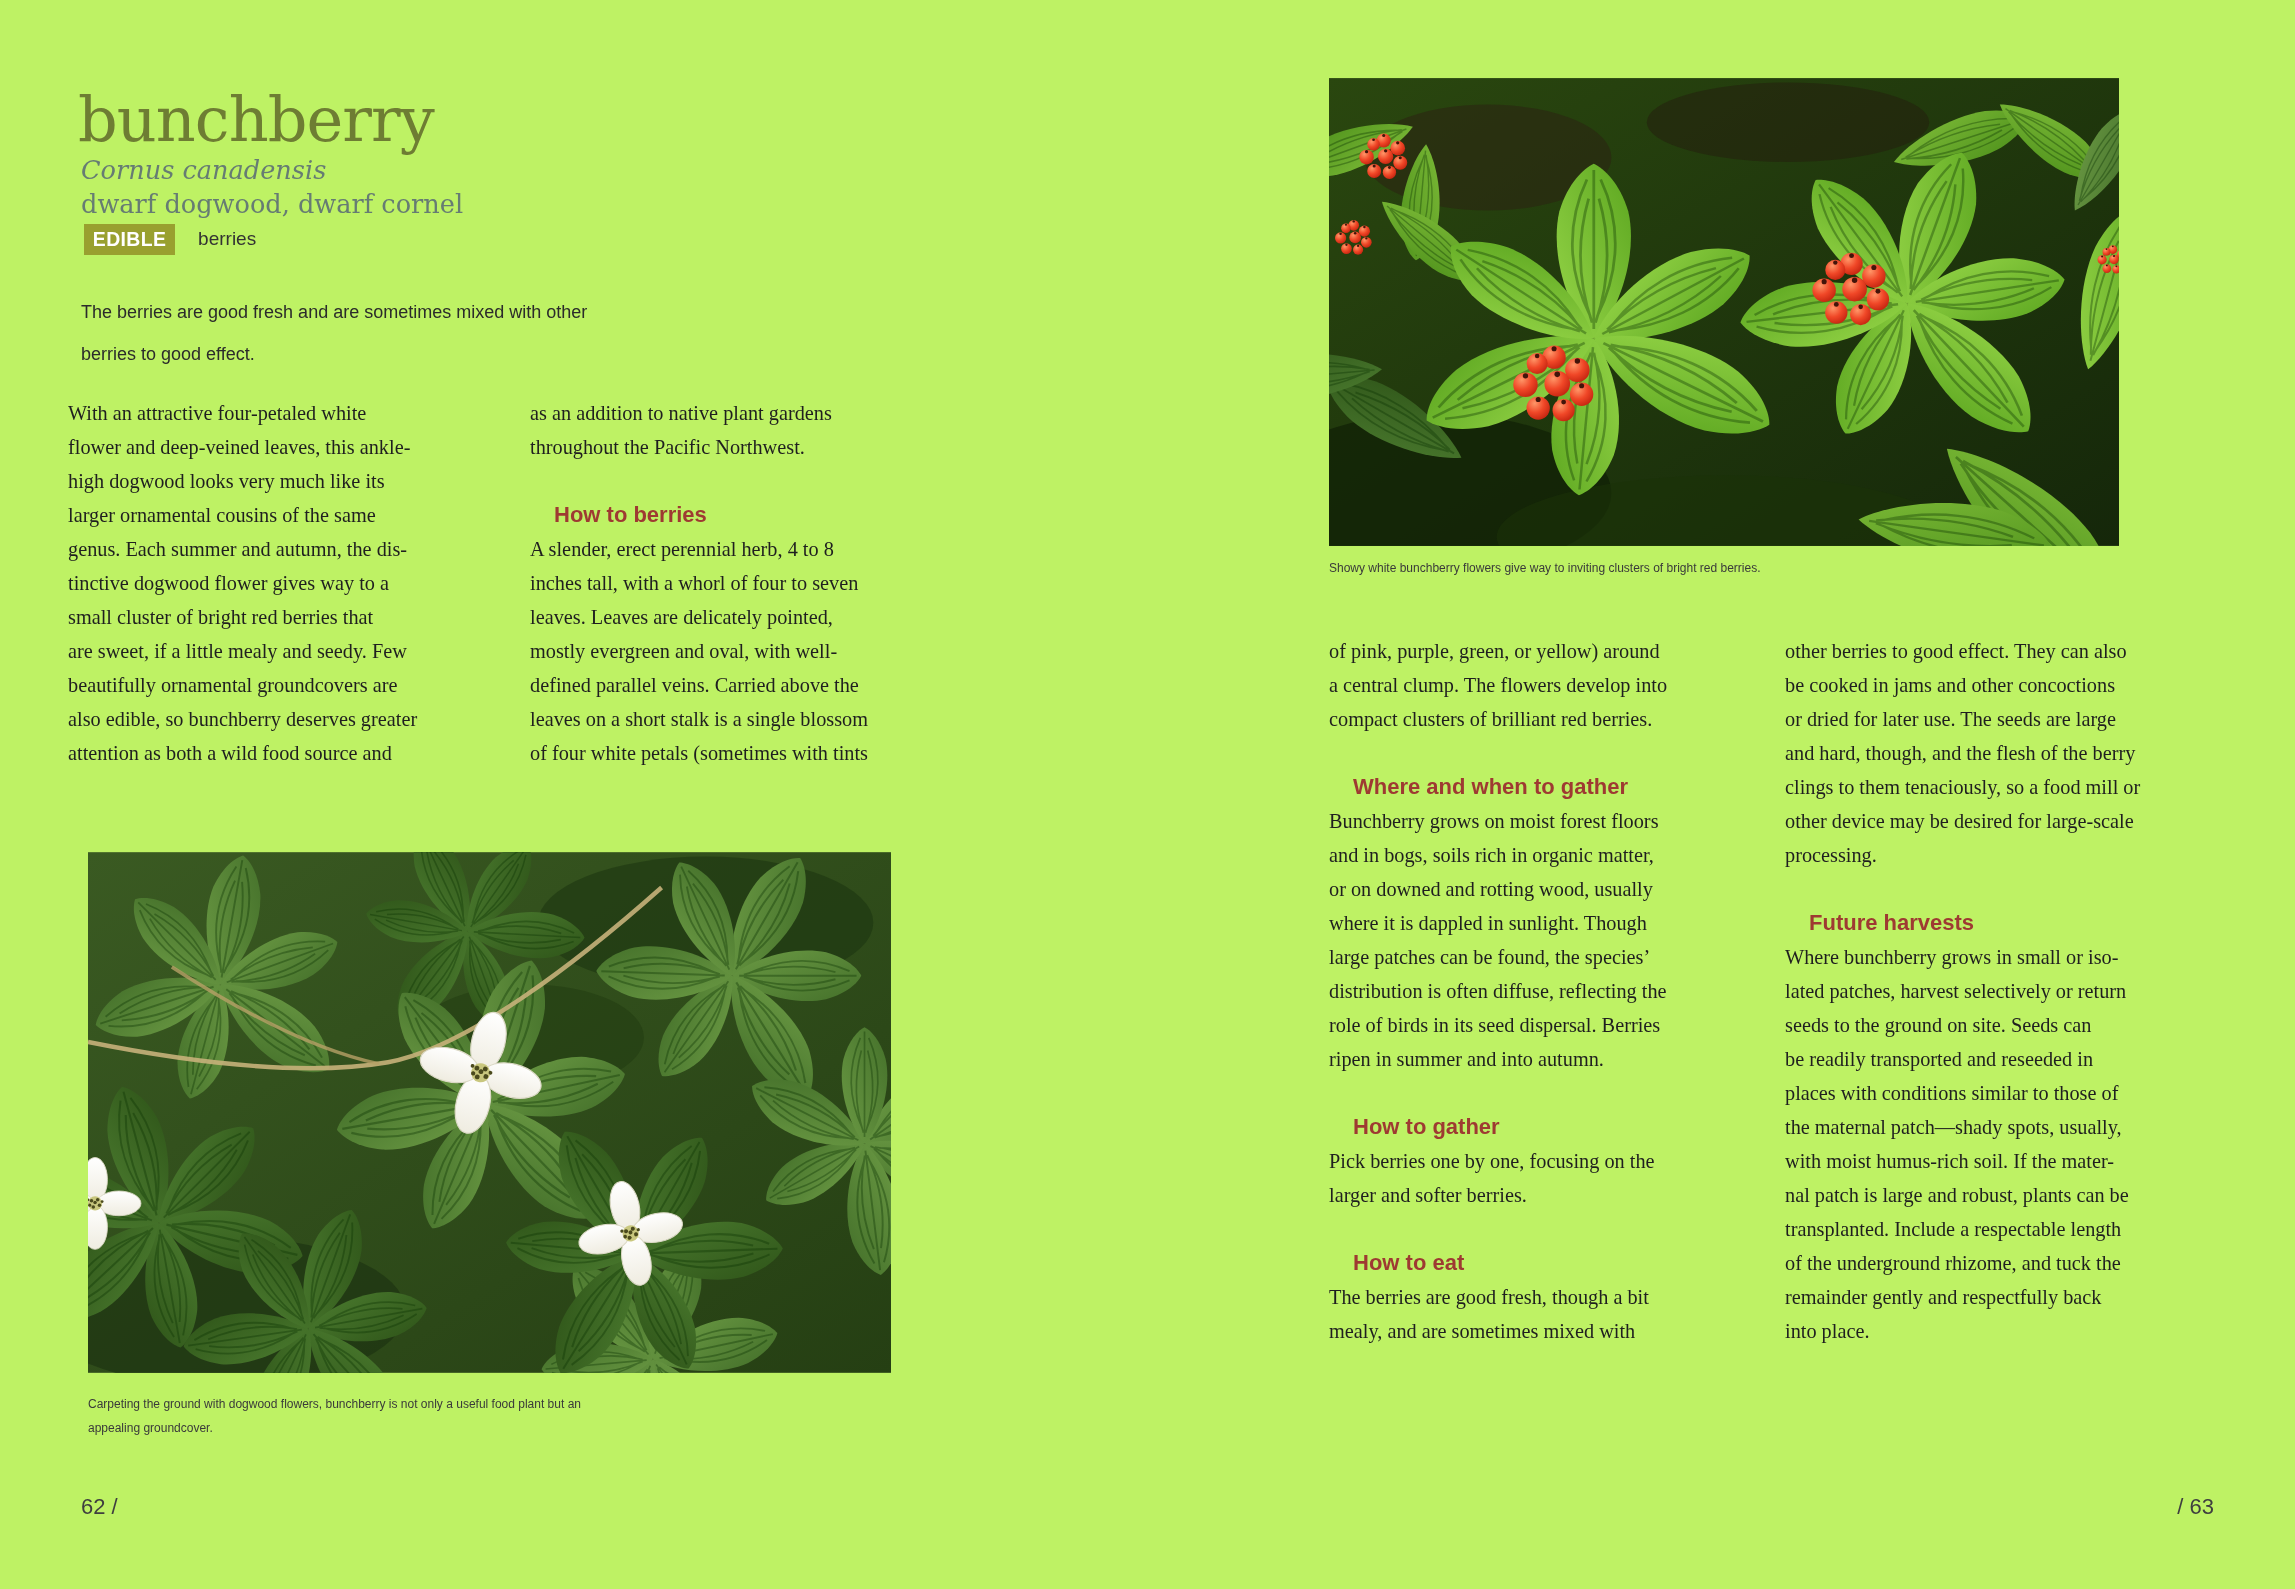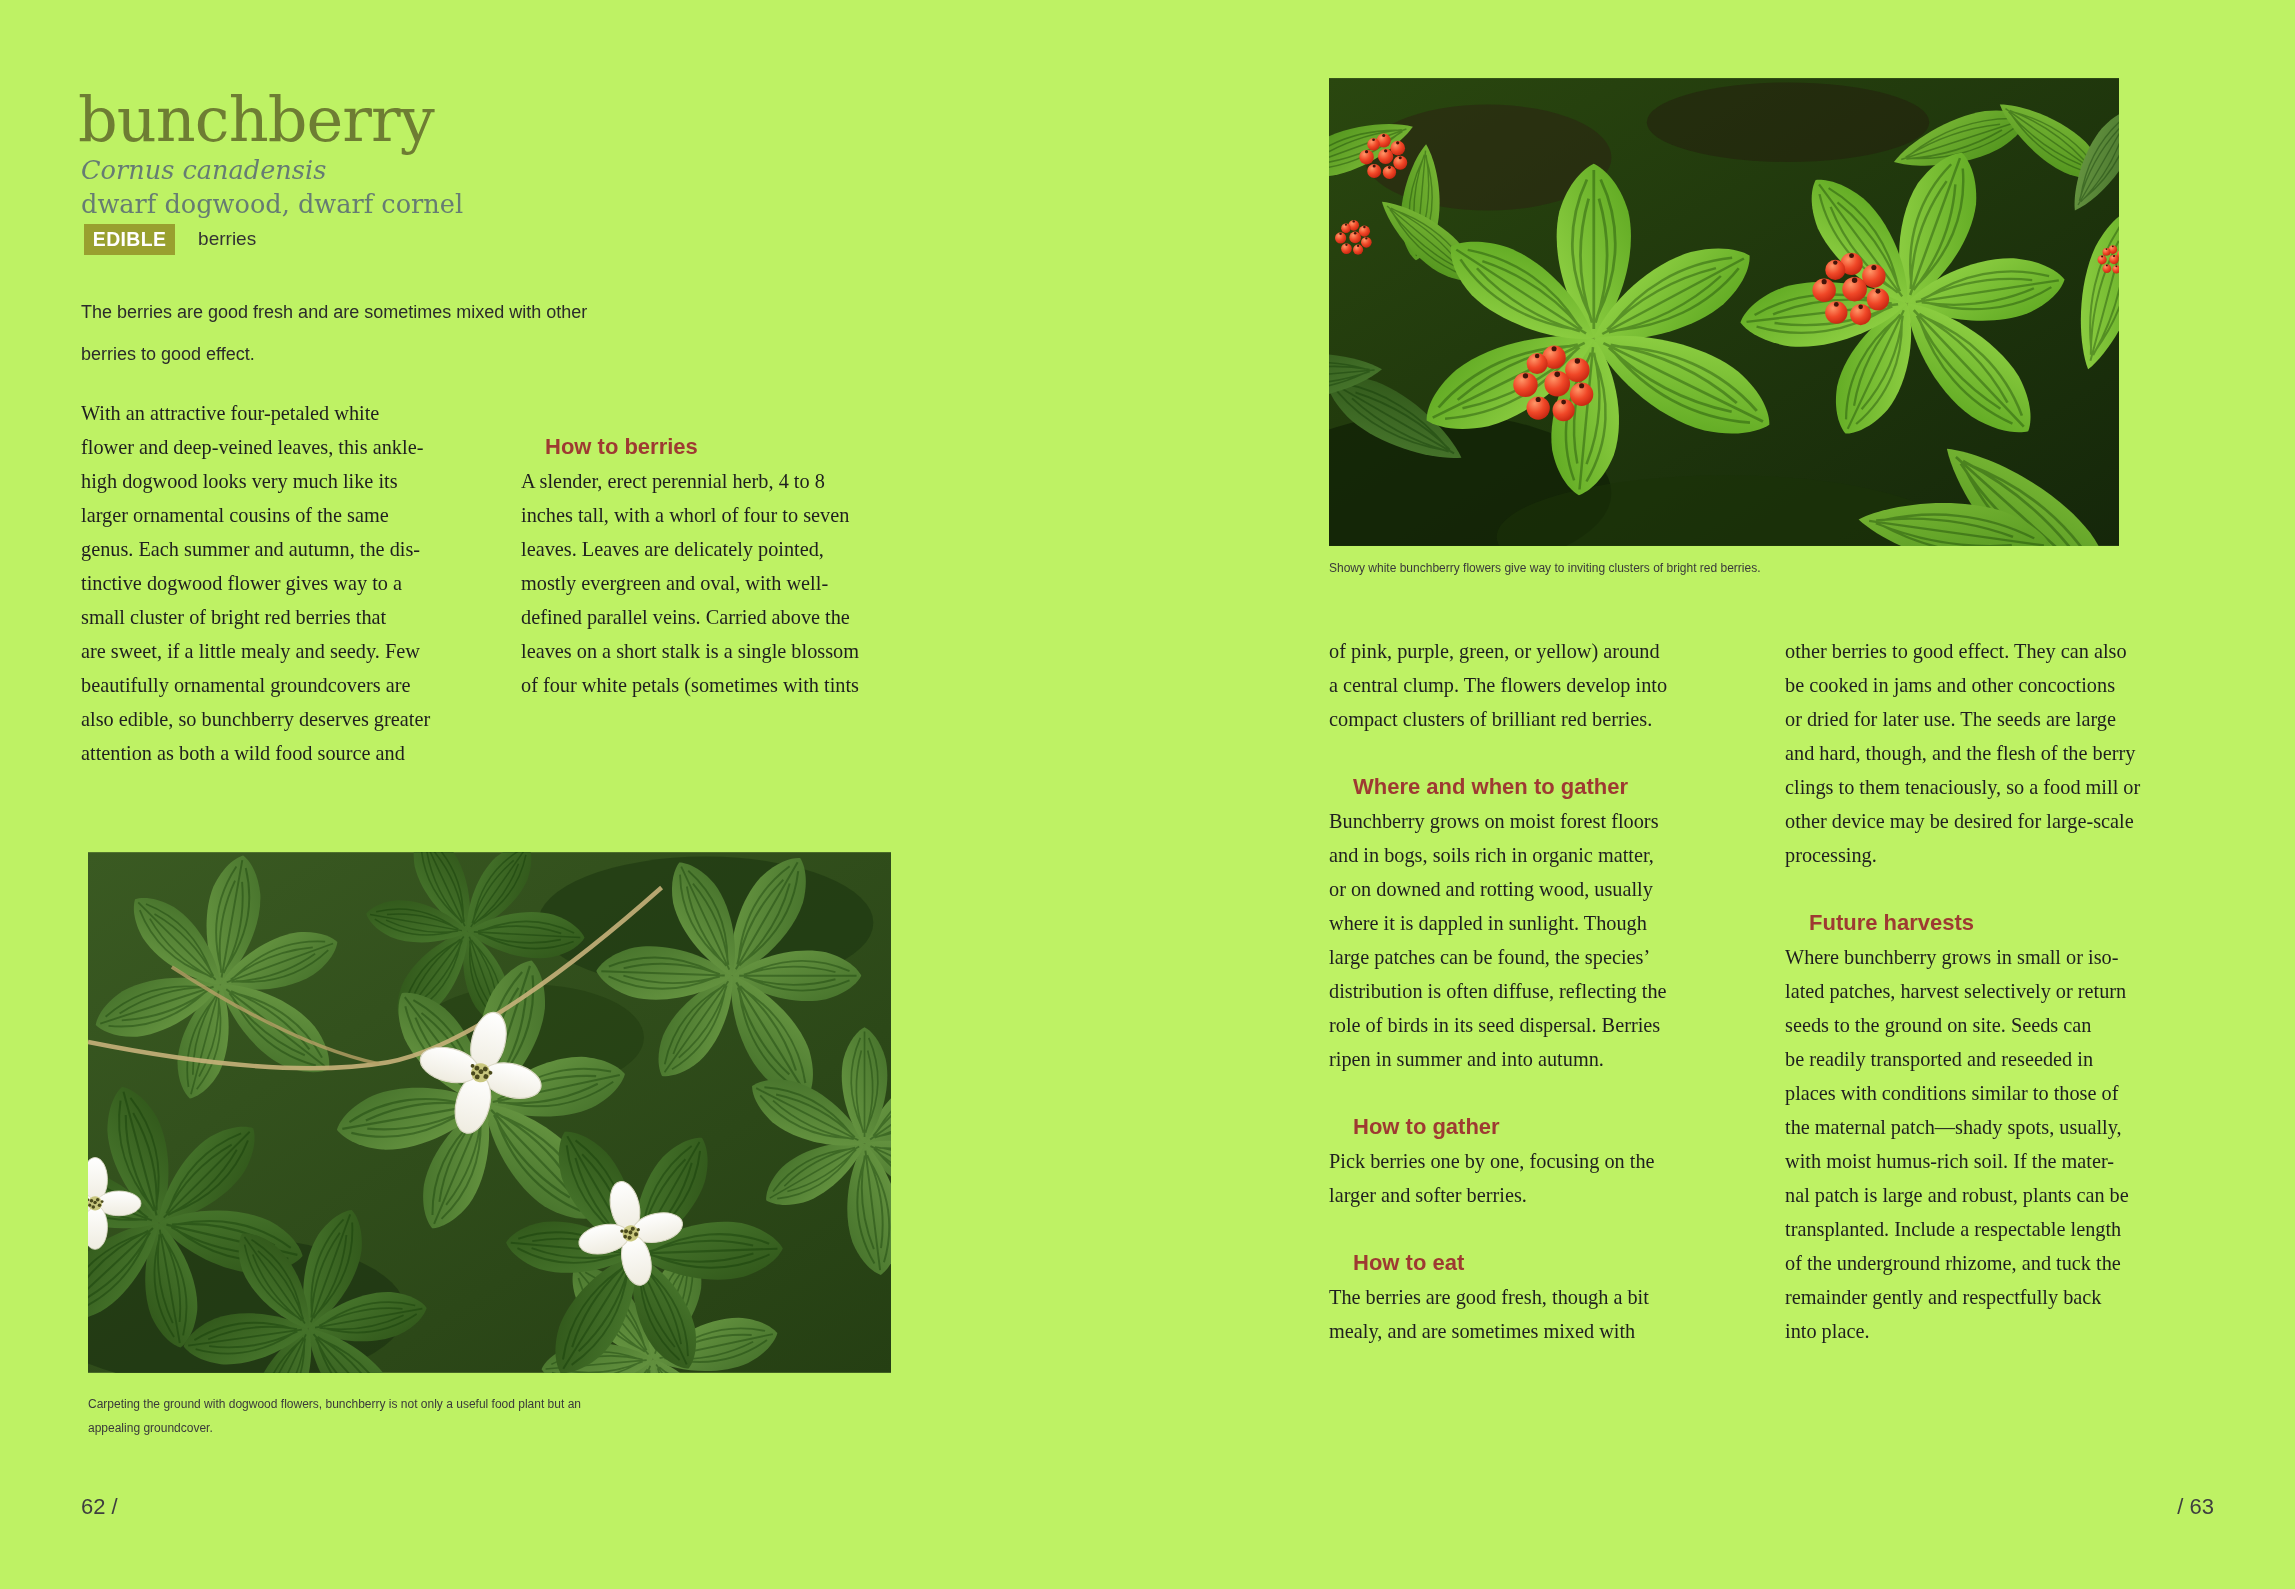--- a/index.html
+++ b/index.html
@@ -34,21 +34,21 @@
   }
   .badge-suffix{
     font-family:"Liberation Sans",sans-serif;font-size:19px;color:#333333;
   }
   .intro{
     position:absolute;left:81px;top:291px;width:936px;
     font-family:"Liberation Sans",sans-serif;font-size:18px;line-height:42px;color:#2b2b2b;
   }
   
   .columns{position:absolute;display:flex;}
-  .columns.left-cols{left:81px;top:396px;gap:23px;}
+  .columns.left-cols{left:68px;top:396px;gap:45px;}
   .columns.right-cols{left:1329px;top:634px;gap:39px;}
   .col{width:417px;}
   .body-para{
     margin:0;font-family:"Liberation Serif",serif;
     font-size:20.3px;line-height:34px;color:var(--body-ink,#1f1f1f);
   }
   .section-heading{
     margin:34px 0 0 0;padding-left:24px;
     font-family:"Liberation Sans",sans-serif;font-weight:bold;font-size:22px;line-height:34px;
     color:var(--heading-red,#9e3a32);
@@ -186,20 +186,22 @@
 larger ornamental cousins of the same
 genus. Each summer and autumn, the dis-
 tinctive dogwood flower gives way to a
 small cluster of bright red berries that
 are sweet, if a little mealy and seedy. Few
 beautifully ornamental groundcovers are
 also edible, so bunchberry deserves greater
 attention as both a wild food source and</p>
       </div>
       <div class="col">
+        <p class="body-para pre">as an addition to native plant gardens
+throughout the Pacific Northwest.</p>
         <h3 class="section-heading">How to berries</h3>
         <p class="body-para pre">A slender, erect perennial herb, 4 to 8
 inches tall, with a whorl of four to seven
 leaves. Leaves are delicately pointed,
 mostly evergreen and oval, with well-
 defined parallel veins. Carried above the
 leaves on a short stalk is a single blossom
 of four white petals (sometimes with tints</p>
       </div>
     </div>

